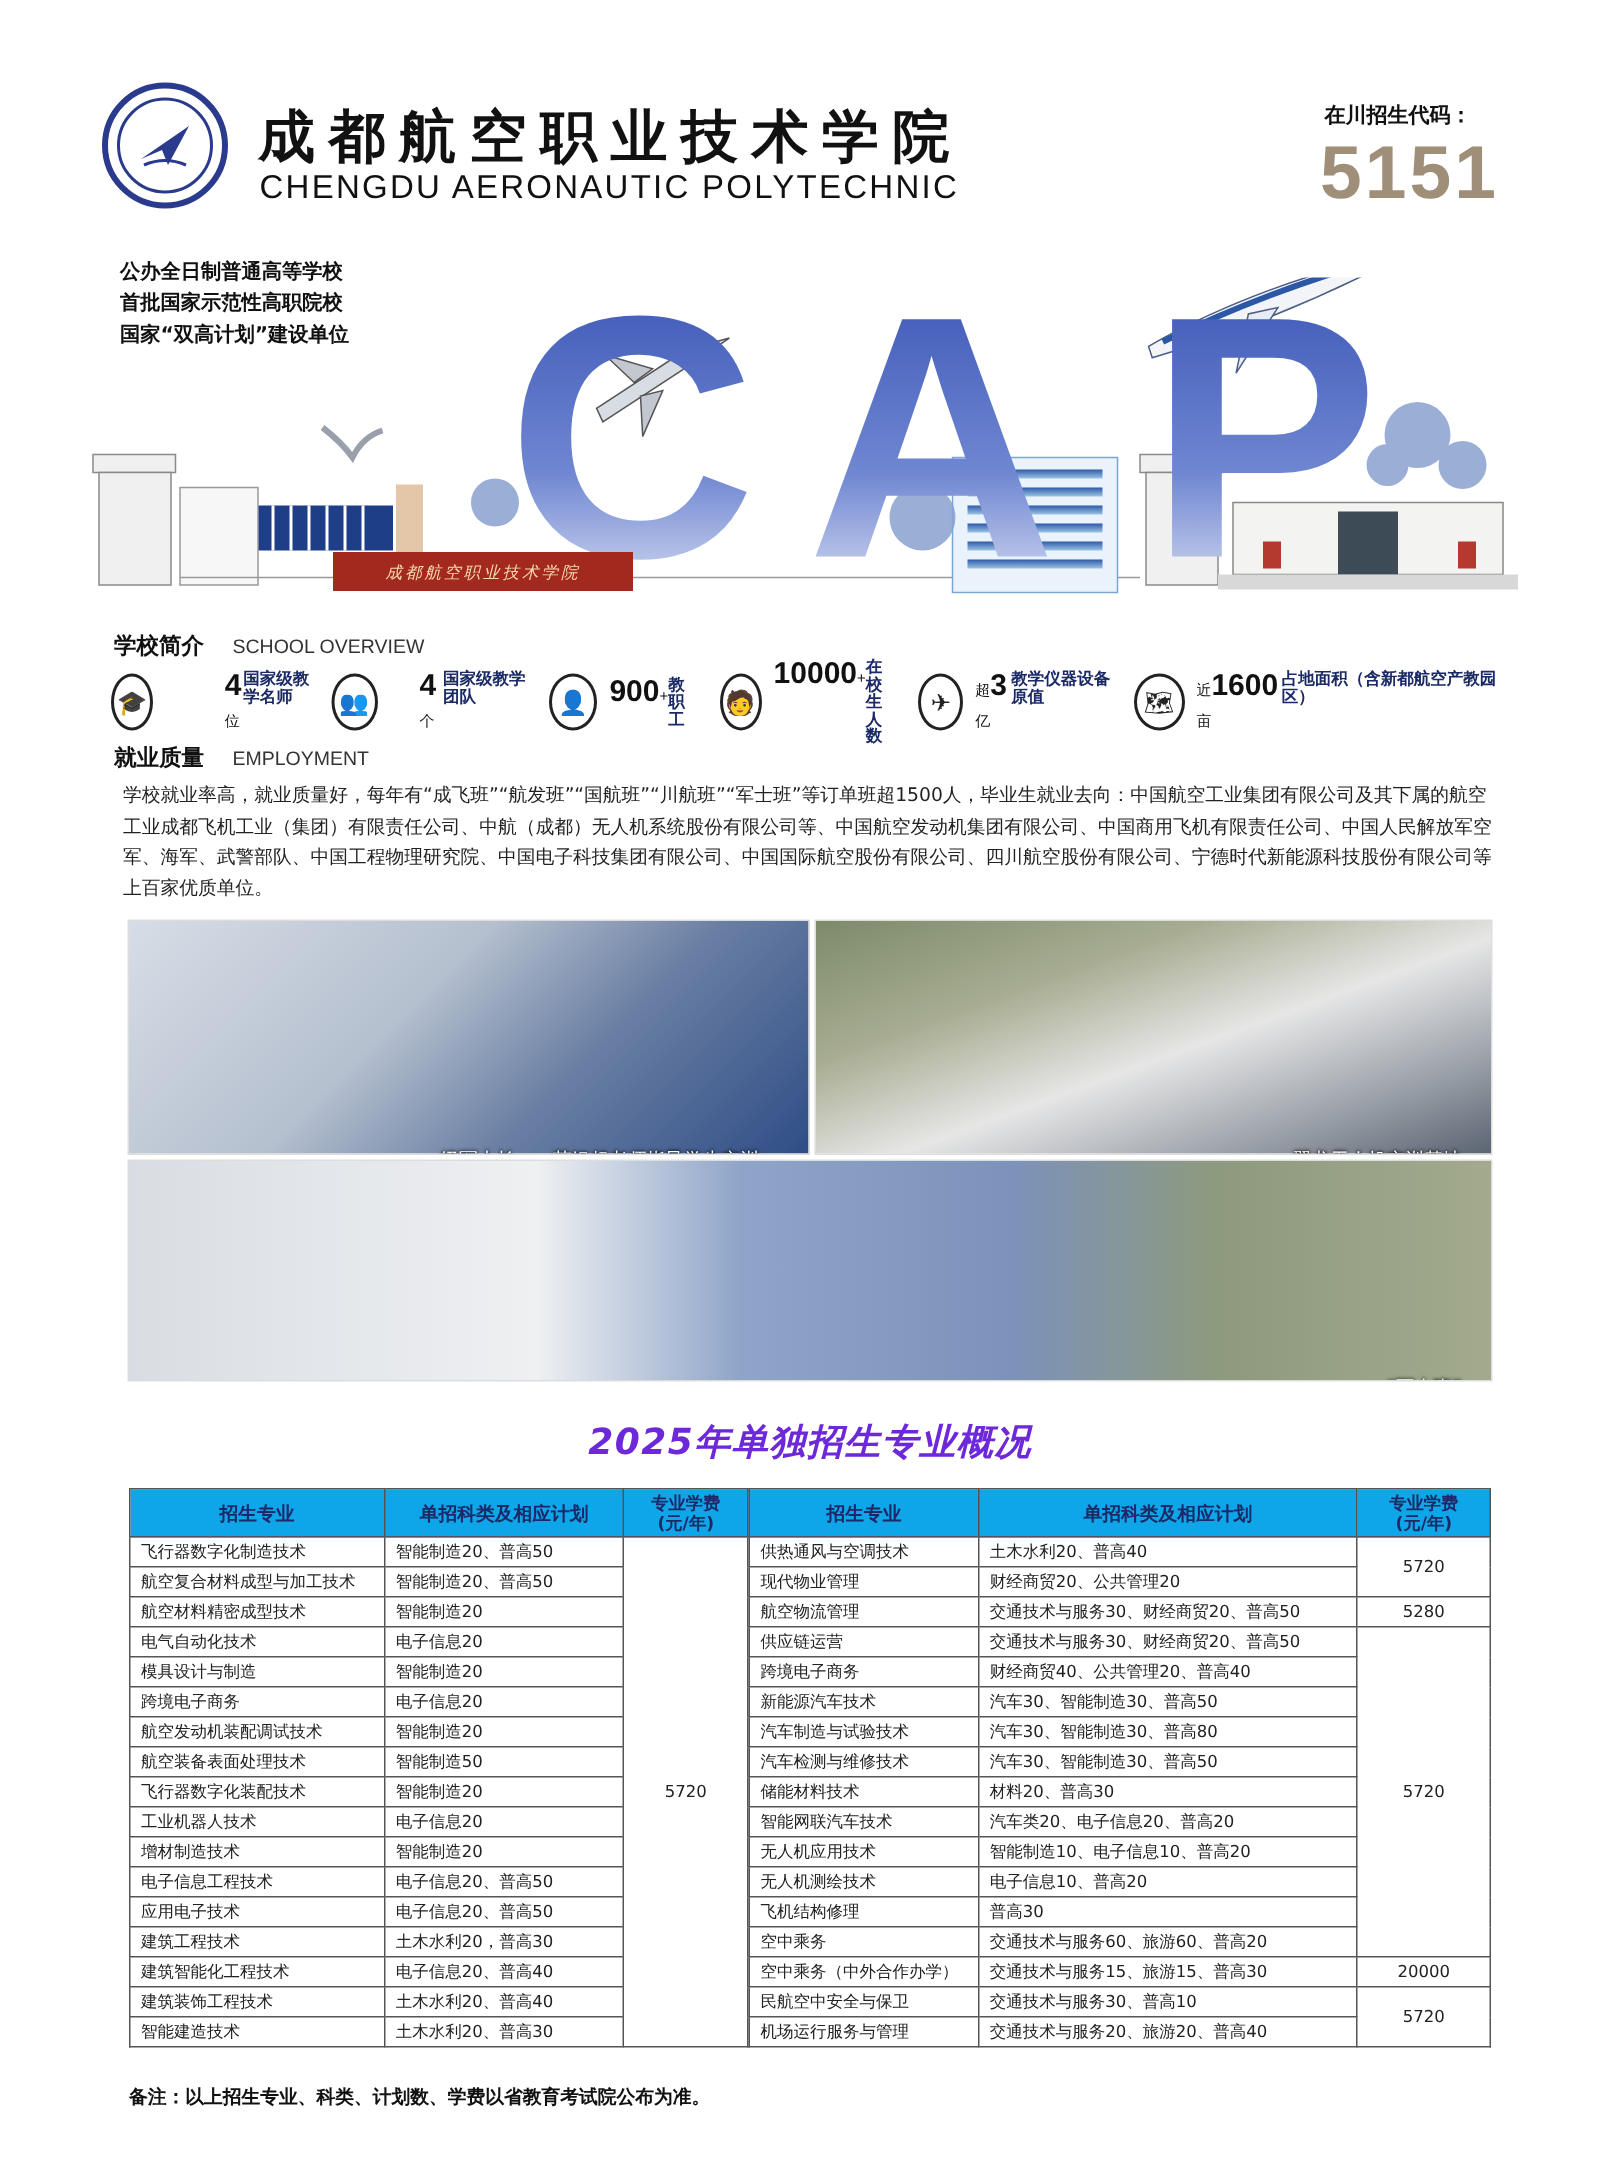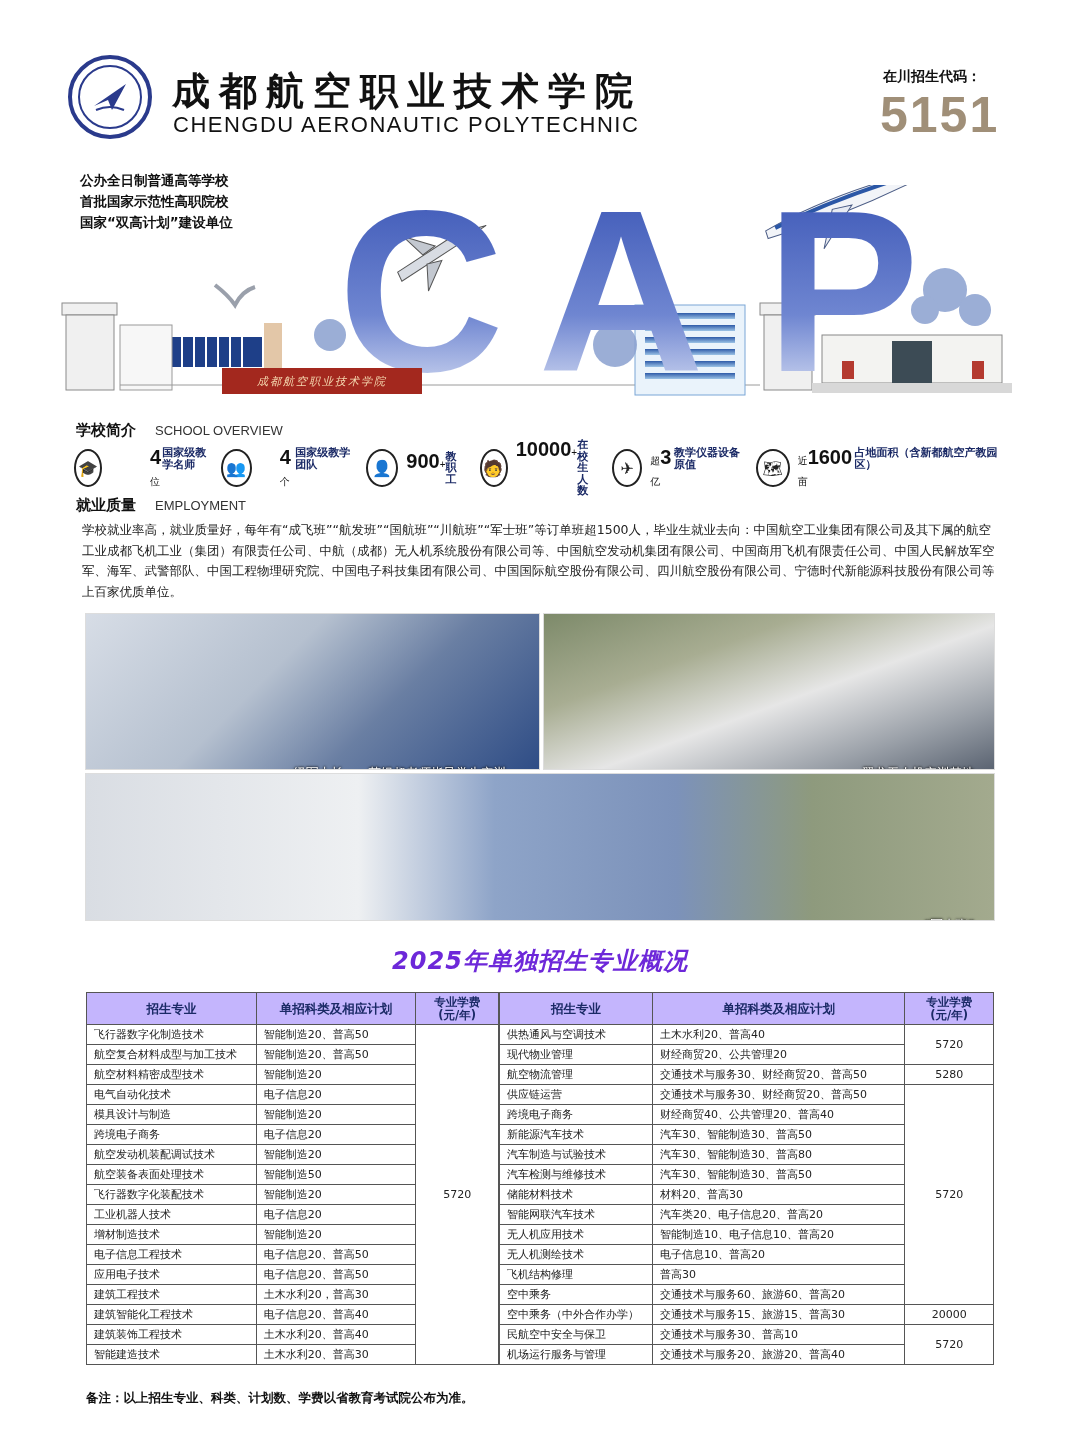--- a/index.html
+++ b/index.html
@@ -40,21 +40,21 @@
   .photo1 { left: 85px; top: 613px; width: 455px; height: 157px; background: linear-gradient(135deg, #d7dde6 0%, #b5c0cf 40%, #6a7fa3 65%, #2f4d86 100%); }
   .photo2 { left: 543px; top: 613px; width: 452px; height: 157px; background: linear-gradient(160deg, #7d8a6a 0%, #a8ad92 30%, #e6e6e6 55%, #9aa0a8 80%, #5b6472 100%); }
   .photo3 { left: 85px; top: 773px; width: 910px; height: 148px; background: linear-gradient(90deg, #d9dde3 0%, #eef0f2 30%, #8ea4c8 45%, #7c92ba 65%, #8e9a7d 80%, #a3aa8e 100%); }
   .caption { color: #fff; font-size: 12.5px; font-weight: normal; text-shadow: 0 0 3px #000, 0 0 2px #000; margin-top: 17px; }
 
   
   .table-title { left: 0; width: 1080px; top: 945px; text-align: center; font-size: 24px; font-weight: bold; font-style: italic; color: #6d28d9; letter-spacing: 1px; }
   .tbl-wrap { left: 86px; top: 992px; width: 908px; display: flex; }
   table { border-collapse: collapse; font-size: 11px; color: #222; }
   th, td { border: 1px solid #555; padding: 0 7px; height: 20px; text-align: left; white-space: nowrap; }
-  th { background: #c4b5fd; height: 32px; text-align: center; font-size: 12.5px; font-weight: bold; color: #1b2a66; line-height: 1.1; }
+  th { background: #0ea5e9; height: 32px; text-align: center; font-size: 12.5px; font-weight: bold; color: #1b2a66; line-height: 1.1; }
   td.fee { text-align: center; font-size: 11px; }
   .t-left { width: 413px; }
   .t-right { width: 495px; }
 
   .note { left: 86px; top: 1390px; font-size: 12.5px; font-weight: bold; color: #111; }
 </style>
 </head>
 <body>
 
 <div class="abs logo">

